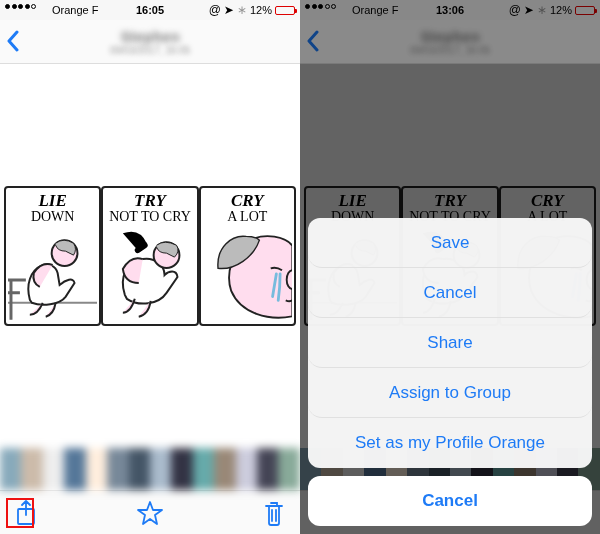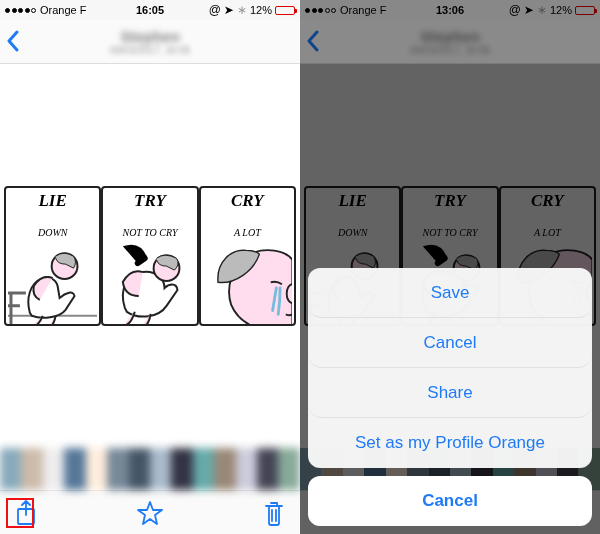--- a/index.html
+++ b/index.html
@@ -23,21 +23,21 @@
   .status-bar {
     height: 20px;
     background: #f7f7f7;
     display: flex;
     align-items: center;
     font-size: 11px;
     padding: 0 5px;
     color: #000;
     position: relative;
   }
-  .status-left { display:flex; align-items:center; gap:4px;}
+  .status-left { display:flex; align-items:flex-start; gap:16px;}
   .dots { display:flex; gap:1.5px; }
   .dots .dot { width:5px;height:5px;border-radius:50%;border:1px solid #000; }
   .dots .dot.f { background:#000; }
   .status-center {
     position:absolute; left:0; right:0; text-align:center; font-weight:600;
   }
   .status-right {
     margin-left:auto; display:flex; align-items:center; gap:3px;
   }
   .battery {
@@ -64,21 +64,21 @@
     width:100%;
     display:flex; padding:4px; 
   }
   .panel{
     flex:1; border:2px solid #222; border-radius:4px; background:#fff;
     display:flex; flex-direction:column; align-items:center; padding:4px 2px;
     position:relative; overflow:hidden;
     height:140px;
   }
   .panel .line1{ font-family: Georgia, "Times New Roman", serif; font-style:italic; font-weight:700; font-size:17px; line-height:1;}
-  .panel .line2{ font-family: Georgia, serif; font-style:italic; font-size:10px; line-height:1; margin-top:19px;}
+  .panel .line2{ font-family: Georgia, serif; font-size:14px; line-height:1; margin-top:1px;}
   .panel-body{flex:1;width:100%;display:flex;align-items:center;justify-content:center;}
   .p1 svg, .p2 svg, .p3 svg { display:block; }
 
   
   .thumbs{
     height:42px; display:flex;
   }
   .thumbs div{flex:1;}
   
   .toolbar{
@@ -364,17 +364,18 @@
           <path d="M2 6 L18 6 M5 6 L5 23 Q5 25 7 25 L13 25 Q15 25 15 23 L15 6 M7 3 L13 3 L13 6 M8 10 L8 21 M12 10 L12 21" stroke="#1e7bf6" stroke-width="1.8" fill="none" stroke-linecap="round"></path>
         </svg>
     </span>
   </div>
 
   <div class="overlay">
     <div class="sheet">
       <div class="sheet-item">Save</div>
       <div class="sheet-item">Cancel</div>
       <div class="sheet-item">Share</div>
+      <div class="sheet-item">Assign to Group</div>
       <div class="sheet-item">Set as my Profile Orange</div>
     </div>
     <div class="cancel-btn">Cancel</div>
   </div>
 </div>
 
 </body></html>

